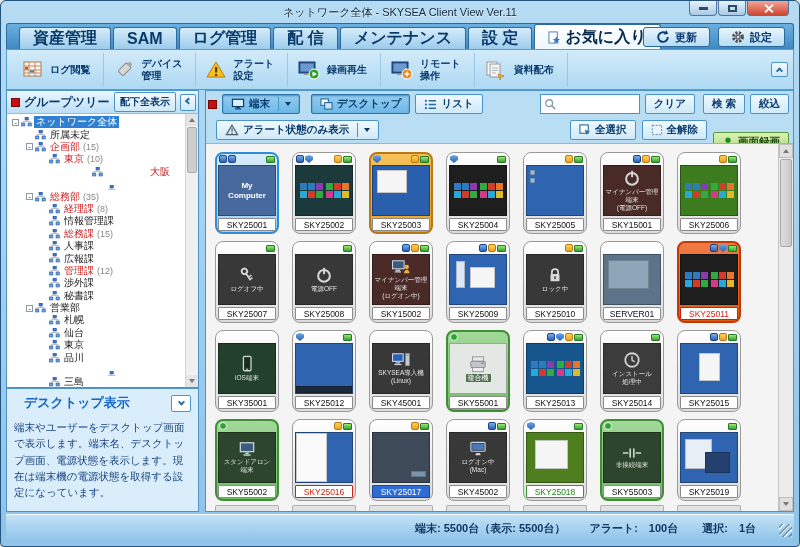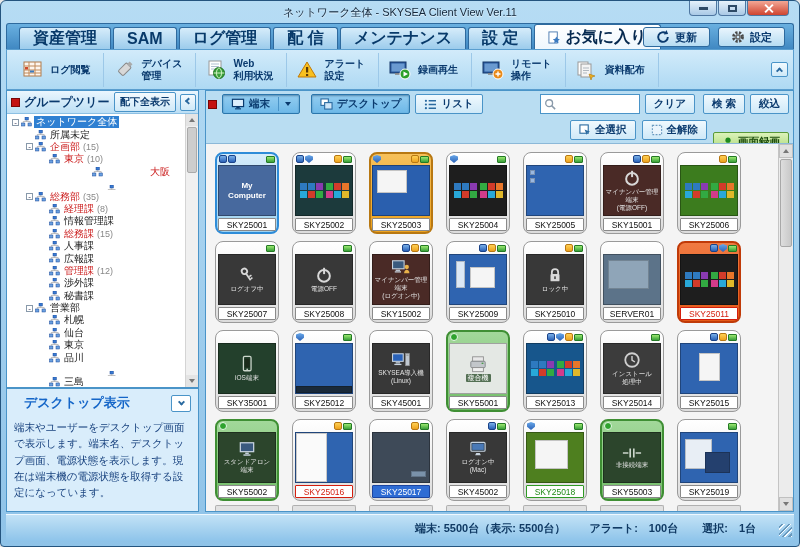--- a/index.html
+++ b/index.html
@@ -223,29 +223,20 @@
           <span class="tool-icon"><svg width="22" height="20" viewBox="0 0 22 20">
               <g transform="rotate(45 11 10)">
                 <rect x="7.5" y="3" width="7" height="12" rx="1.5" fill="#d8d8d8" stroke="#888"></rect>
                 <rect x="9" y="0" width="4" height="4" fill="#aaa"></rect>
               </g>
             </svg></span>
           <span class="tool-label">デバイス<br>管理</span>
         </div>
         <div class="tool-btn">
           <span class="tool-icon"><svg width="22" height="20" viewBox="0 0 22 20">
-              <rect x="4" y="1" width="12" height="14" fill="#fff" stroke="#999"></rect>
-              <path d="M6 4h8M6 6.5h8M6 9h5" stroke="#b0c0d0"></path>
-              <circle cx="14" cy="13" r="5.5" fill="#3aa03a" stroke="#1a701a"></circle>
-              <path d="M8.5 13h11M14 7.5a7 7 0 0 1 0 11M14 7.5a7 7 0 0 0 0 11" stroke="#d0f0c0" fill="none" stroke-width="1"></path>
-            </svg></span>
-          <span class="tool-label">Web<br>利用状況</span>
-        </div>
-        <div class="tool-btn">
-          <span class="tool-icon"><svg width="22" height="20" viewBox="0 0 22 20">
               <path d="M11 2L20 17H2Z" fill="#f8c020" stroke="#c07808"></path>
               <rect x="10" y="7" width="2.2" height="5.5" fill="#5a3a08"></rect>
               <rect x="10" y="14" width="2.2" height="2" fill="#5a3a08"></rect>
             </svg></span>
           <span class="tool-label">アラート<br>設定</span>
         </div>
         <div class="tool-btn">
           <span class="tool-icon"><svg width="24" height="20" viewBox="0 0 24 20">
               <rect x="2" y="2" width="16" height="11" fill="#2a5a9e" stroke="#16386a"></rect>
               <rect x="3.5" y="3.5" width="13" height="8" fill="#6a9ad0"></rect>
@@ -578,20 +569,30 @@
                   <path d="M9 9l4 4" stroke="#8a9aaa" stroke-width="1.8"></path>
                 </svg></span>
             <input value="" style="">
           </span>
           <span class="btn">クリア</span>
           <span class="btn" style="margin-left:3px;">検 索</span>
           <span class="btn">絞込</span>
         </span>
       </div>
       <div class="filter2">
+        <span class="btn">
+          <span class="btn-icon" id="icoAlertOnly"><svg width="14" height="12" viewBox="0 0 16 14">
+                <path d="M8 1.5L14.5 12.5H1.5Z" fill="none" stroke="#4a5a6a" stroke-width="1.4"></path>
+                <rect x="7.3" y="5" width="1.5" height="4" fill="#4a5a6a"></rect>
+                <rect x="7.3" y="10" width="1.5" height="1.5" fill="#4a5a6a"></rect>
+              </svg></span>
+          <span>アラート状態のみ表示</span>
+          <span class="drop-sep"></span>
+            <span class="caret"></span>
+        </span>
         <span class="right-group">
           <span class="btn">
             <span class="btn-icon" id="icoSelAll"><svg width="12" height="12" viewBox="0 0 13 13">
                   <rect x="1" y="1" width="9" height="9" fill="#fff" stroke="#2a6aa0" stroke-width="1.2"></rect>
                   <path d="M6 6l6 2.5-2.8.7-.7 2.8z" fill="#2a6aa0"></path>
                 </svg></span>
             <span>全選択</span>
           </span>
           <span class="btn">
             <span class="btn-icon" id="icoDeselAll"><svg width="12" height="12" viewBox="0 0 13 13">

